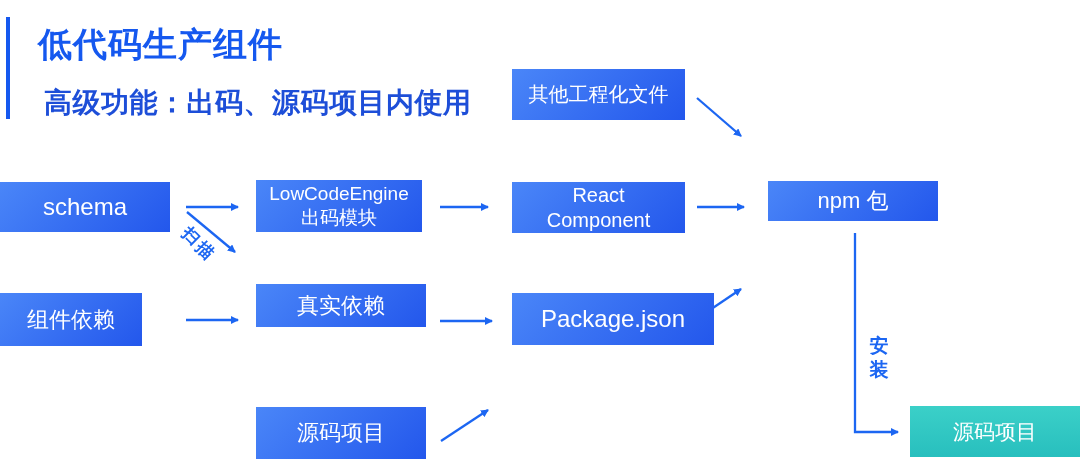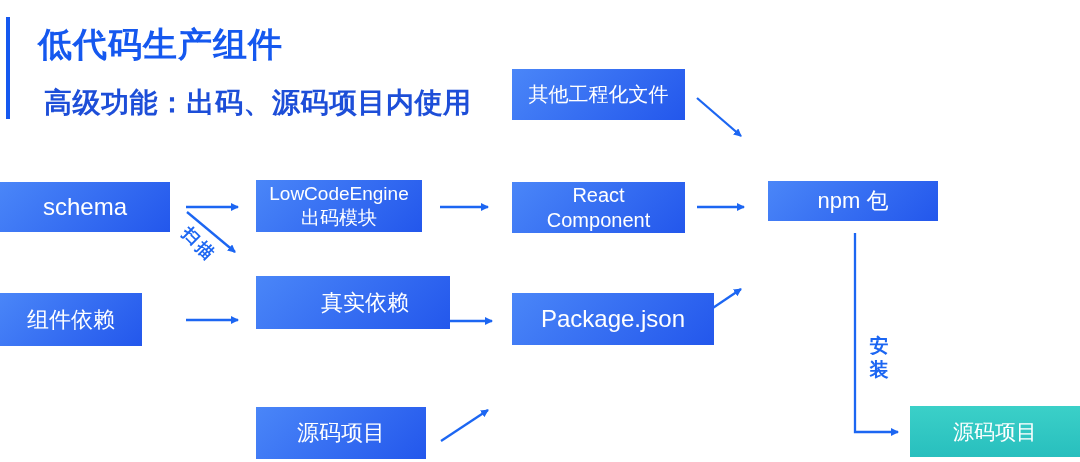--- a/index.html
+++ b/index.html
@@ -42,21 +42,21 @@
     color: #ffffff;
     background: linear-gradient(135deg, #4A86F8 0%, #2357EC 100%);
     white-space: pre-line;
   }
   .node.teal {
     background: linear-gradient(180deg, #3BD0C8 0%, #28BFBE 100%);
   }
   .n-schema { left: 0;     top: 182px; width: 170px; height: 50px; font-size: 24px; }
   .n-cdeps  { left: 0;     top: 293px; width: 142px; height: 53px; font-size: 22px; }
   .n-lce    { left: 256px; top: 180px; width: 166px; height: 52px; font-size: 19px; line-height: 24px; }
-  .n-rdeps  { left: 256px; top: 276px; width: 170px; height: 53px; font-size: 22px; padding-left: 24px; }
+  .n-rdeps  { left: 256px; top: 284px; width: 170px; height: 43px; font-size: 22px; }
   .n-mat    { left: 256px; top: 407px; width: 170px; height: 52px; font-size: 22px; }
   .n-other  { left: 512px; top: 69px;  width: 173px; height: 51px; font-size: 20px; }
   .n-react  { left: 512px; top: 182px; width: 173px; height: 51px; font-size: 20px; line-height: 25px; }
   .n-pkg    { left: 512px; top: 293px; width: 202px; height: 52px; font-size: 24px; text-align: center; }
   .n-npm    { left: 768px; top: 181px; width: 170px; height: 40px; font-size: 22px; }
   .n-src    { left: 910px; top: 406px; width: 170px; height: 51px; font-size: 21px; }
   .edge-label {
     position: absolute;
     color: #1C66F2;
     font-weight: bold;

